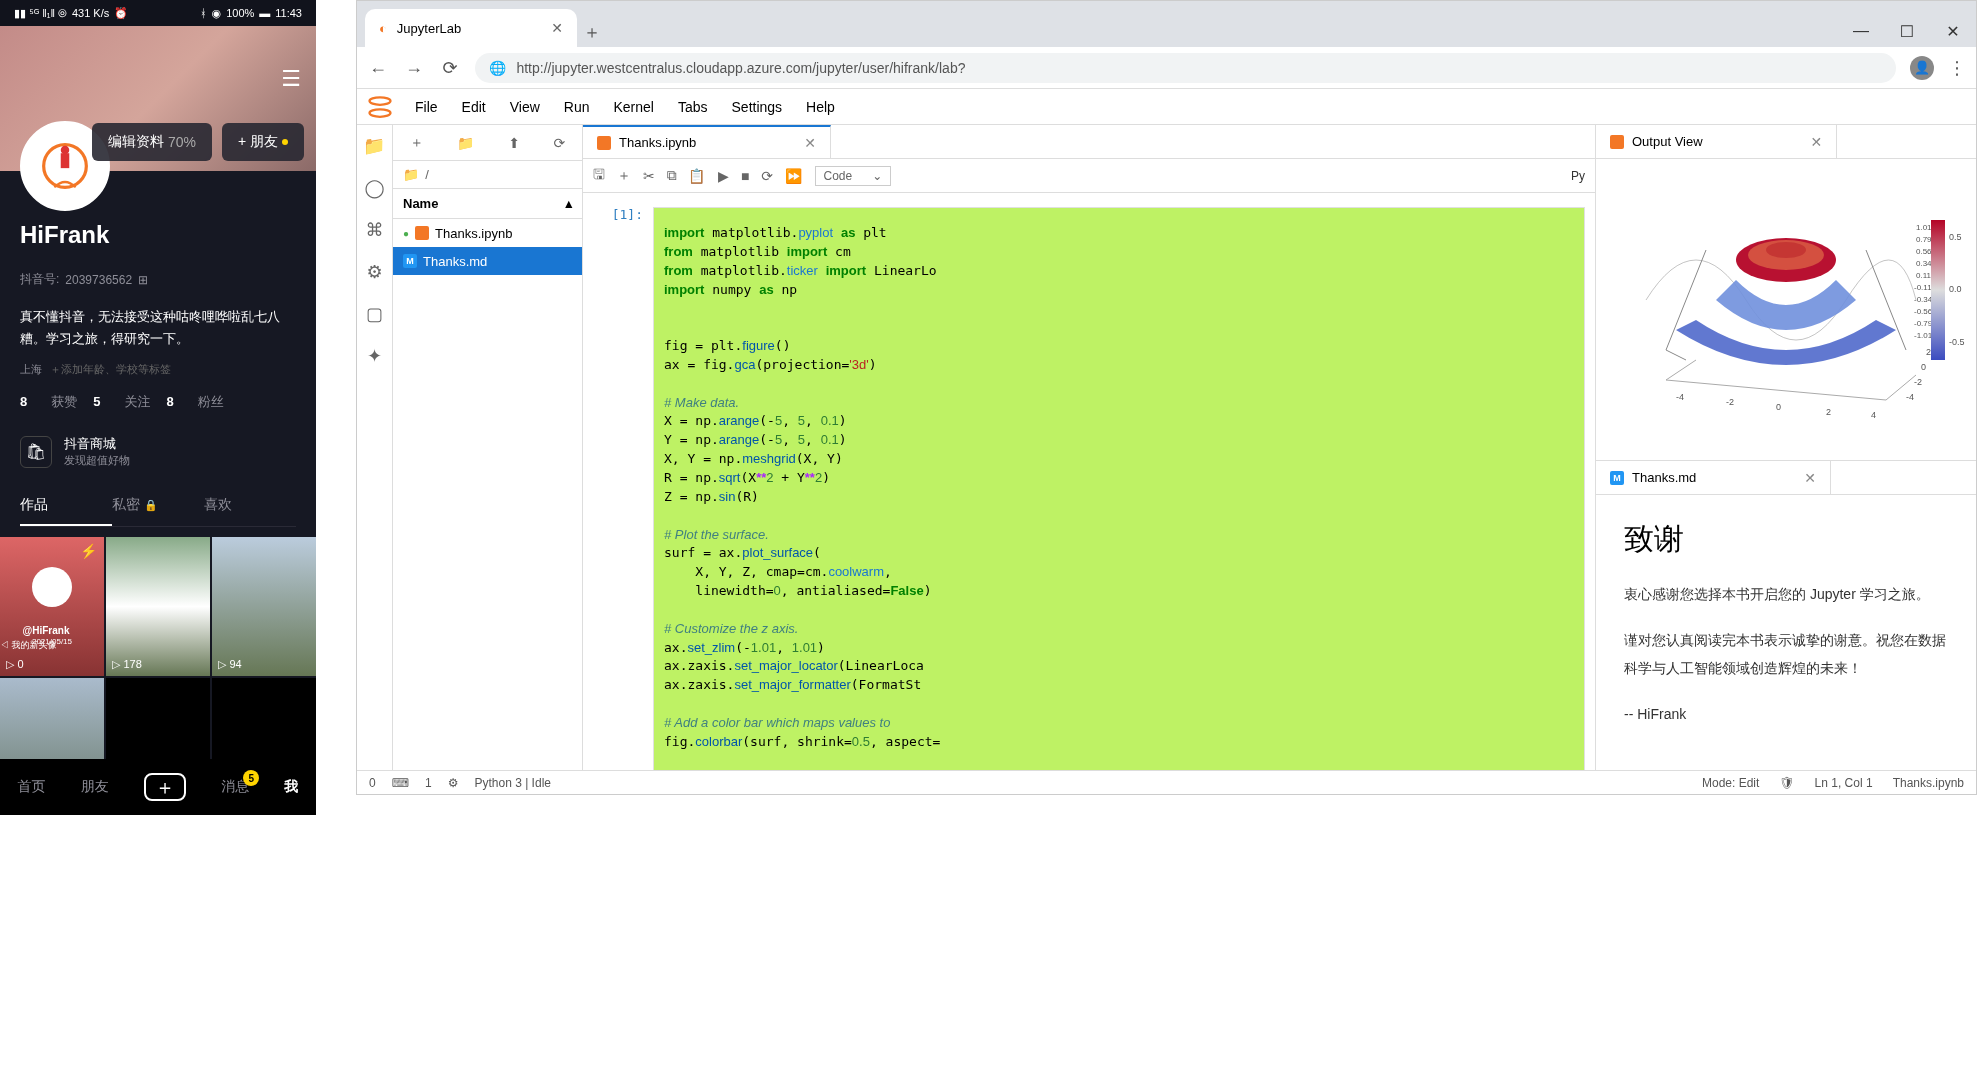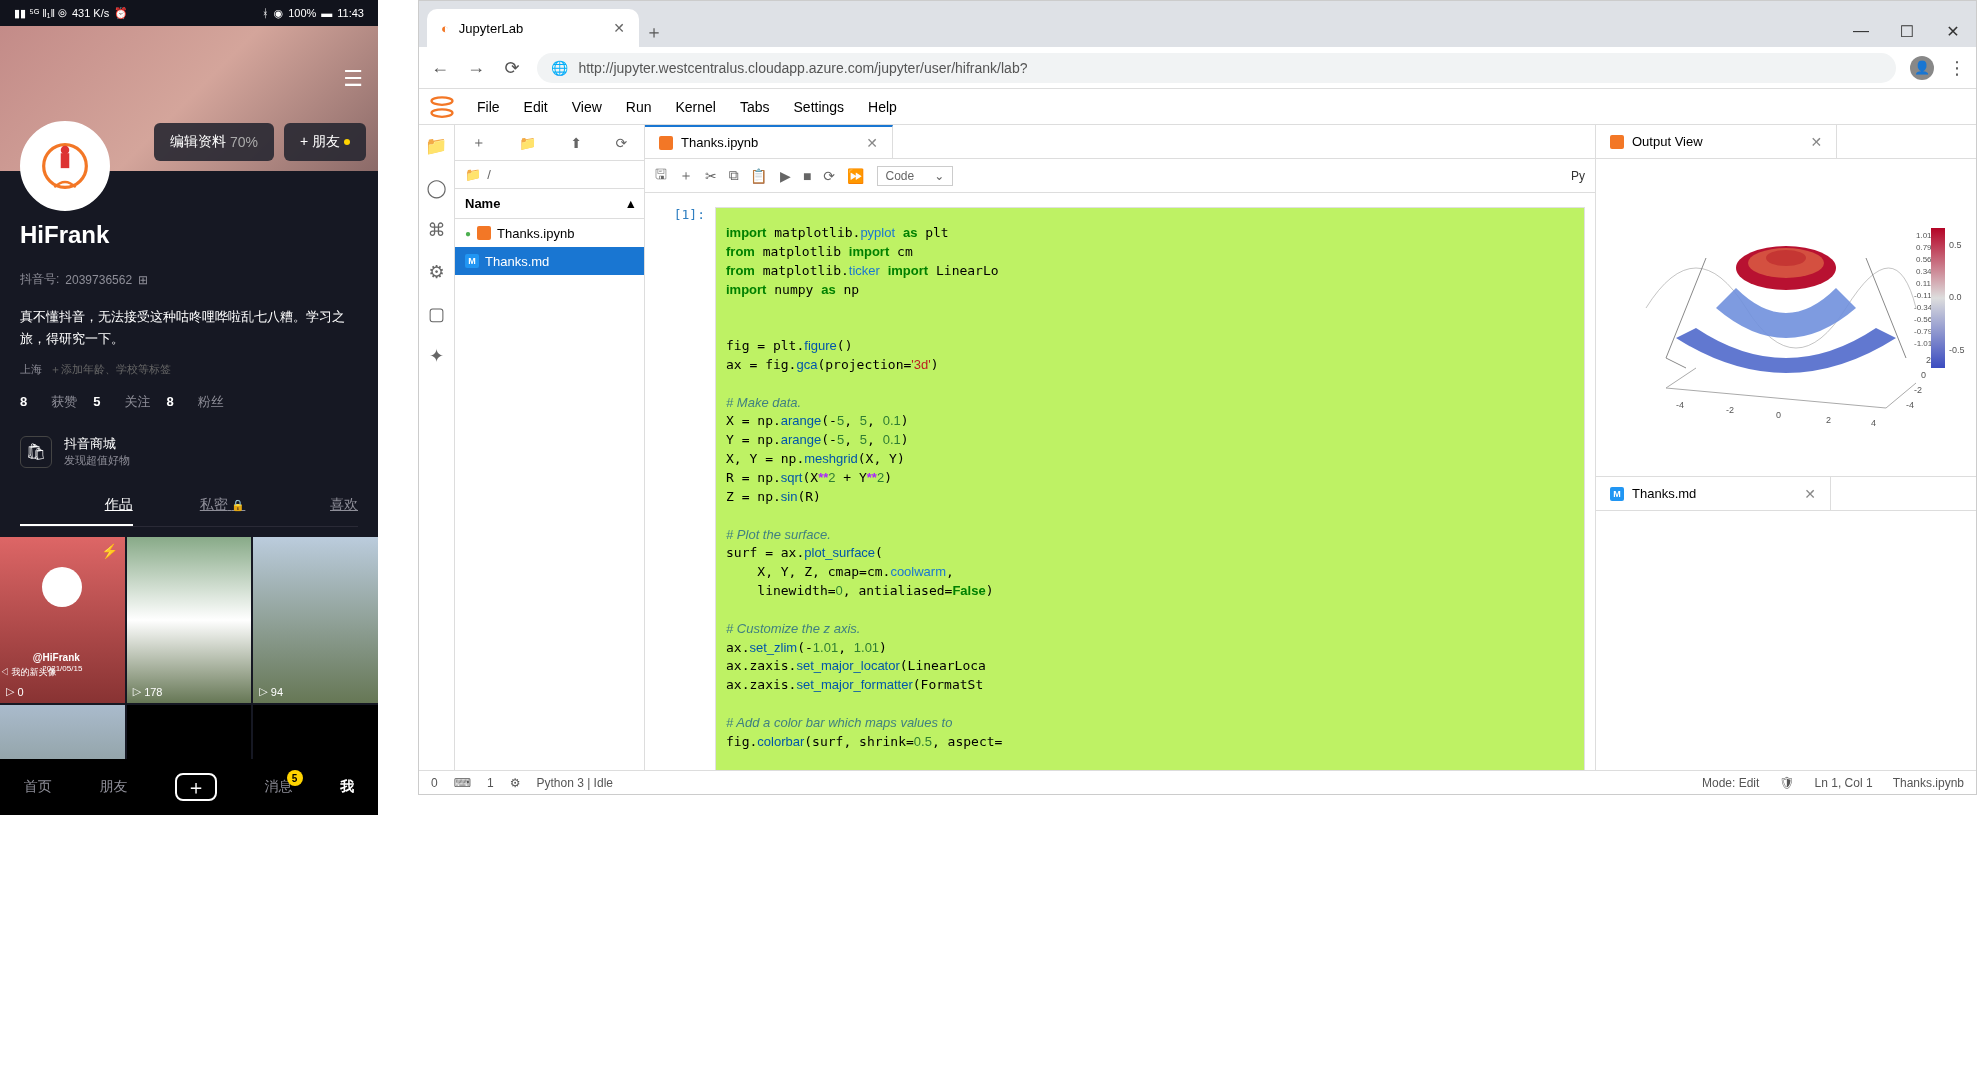--- a/index.html
+++ b/index.html
@@ -1,20 +1,20 @@
 <!DOCTYPE html>
 <html><head>
 <meta charset="utf-8">
 <style>
 * { margin:0; padding:0; box-sizing:border-box; font-family:-apple-system,BlinkMacSystemFont,"Segoe UI",sans-serif; }
 body { background:#fff; width:1987px; height:1090px; position:relative; font-size:16px; }
 .container { display:flex; gap:40px; padding:0; }
 
 
-.mobile { width:378px; height:815px; background:#161823; border-radius:0; overflow:hidden; position:relative; color:#fff; flex-shrink:0; }
+.mobile { width:316px; height:815px; background:#161823; border-radius:0; overflow:hidden; position:relative; color:#fff; flex-shrink:0; }
 .status-bar { height:26px; display:flex; justify-content:space-between; align-items:center; padding:0 14px; font-size:11px; background:rgba(0,0,0,.2); }
 .status-left,.status-right { display:flex; gap:5px; align-items:center; }
 .profile-header { height:145px; background:linear-gradient(135deg,#c38b88,#d4a59b,#8b6a68); position:relative; }
 .hamburger { position:absolute; right:15px; top:40px; font-size:22px; }
 .avatar { position:absolute; left:20px; bottom:-40px; width:90px; height:90px; border-radius:50%; background:#fff; display:flex; align-items:center; justify-content:center; border:2px solid #fff; }
 .avatar svg { width:64px; height:64px; }
 .profile-actions { position:absolute; right:12px; bottom:10px; display:flex; gap:10px; }
 .profile-btn { background:rgba(40,40,50,.9); padding:10px 16px; border-radius:6px; font-size:14px; display:flex; align-items:center; gap:4px; }
 .dot { width:6px; height:6px; background:#ffd400; border-radius:50%; display:inline-block; }
 .profile-info { padding:50px 20px 10px; }
@@ -24,21 +24,21 @@
 .tags { display:flex; gap:8px; font-size:11px; }
 .tag { color:#8e8e98; }
 .tag-add { color:#666; }
 .stats { display:flex; gap:16px; margin:16px 0; font-size:13px; }
 .stat-num { font-weight:700; margin-right:4px; }
 .stat-lbl { color:#8e8e98;margin-left:20px; }
 .mall { display:flex; align-items:center; gap:12px; padding:8px 0; }
 .mall-icon { width:32px; height:32px; border:1px solid #444; border-radius:6px; display:flex; align-items:center; justify-content:center; font-size:16px; }
 .mall-sub { font-size:11px; color:#8e8e98; }
 .profile-tabs { display:flex; border-bottom:1px solid #2a2a36; margin-top:10px; }
-.ptab { flex:1; text-align:right; padding:10px 0; font-size:14px; color:#8e8e98;text-decoration:underline; }
+.ptab { flex:1; text-align:left; padding:10px 0; font-size:14px; color:#8e8e98; }
 .ptab.active { color:#fff; border-bottom:2px solid #fff; }
 .lock { font-size:11px; }
 .grid { display:grid; grid-template-columns:repeat(3,1fr); gap:2px; }
 .vid { aspect-ratio:3/4; background:#333; position:relative; font-size:11px; }
 .vid1 { background:linear-gradient(#dd6666,#883333); }
 .vid2 { background:linear-gradient(#88aa88,#fff,#667755); }
 .vid3 { background:linear-gradient(#bbccdd,#667755); }
 .vid4 { background:linear-gradient(#aabbcc,#667766); }
 .views { position:absolute; bottom:5px; left:6px; display:flex; gap:3px; align-items:center; }
 .vbadge { position:absolute; top:6px; right:6px; font-size:14px; }
@@ -428,20 +428,26 @@
           </div>
 
           <div class="md-view">
             <div class="otabs">
               <div class="otab">
                 <span class="ficon-md">M</span>
                 <span>Thanks.md</span>
                 <span class="ntab-close" style="margin-left:100px">✕</span>
               </div>
             </div>
+            <div class="md-content">
+              <h1>致谢</h1>
+              <p>衷心感谢您选择本书开启您的 Jupyter 学习之旅。</p>
+              <p>谨对您认真阅读完本书表示诚挚的谢意。祝您在数据科学与人工智能领域创造辉煌的未来！</p>
+              <p>-- HiFrank</p>
+            </div>
           </div>
         </div>
       </div>
     </div>
 
     <div class="statusbar">
       <span>0</span>
       <span>⌨</span>
       <span>1</span>
       <span>⚙</span>

